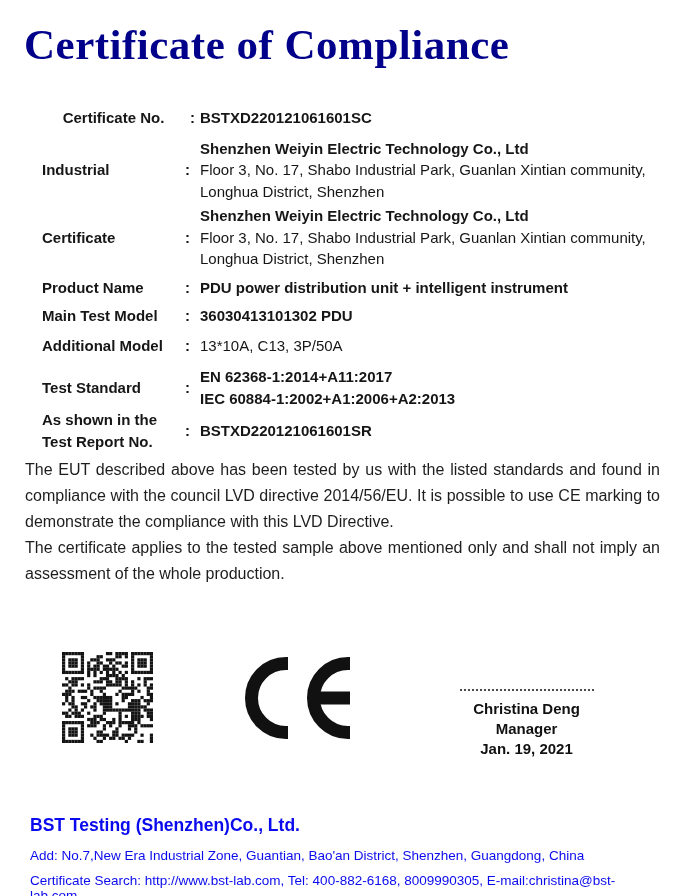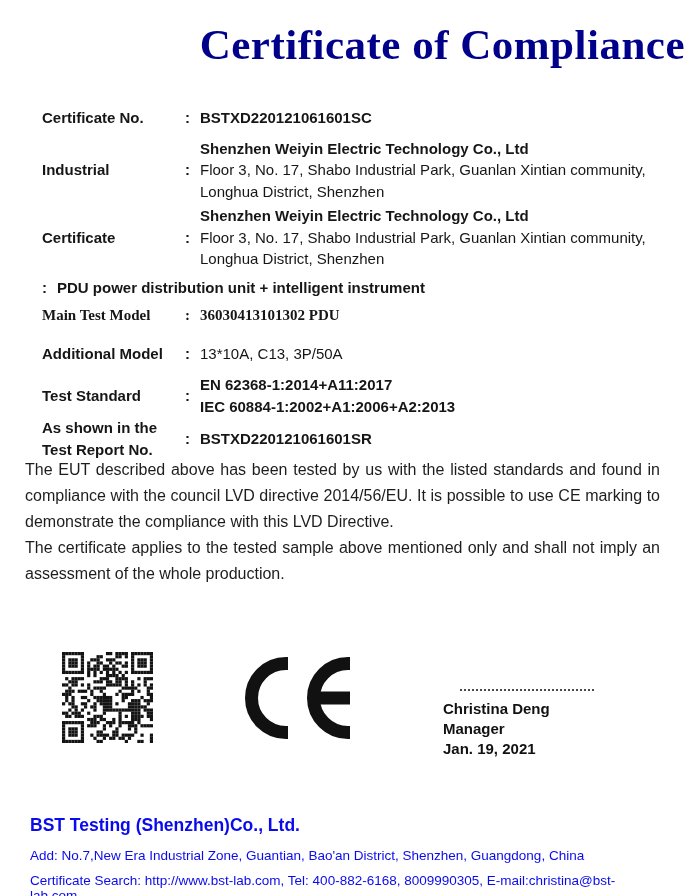--- a/index.html
+++ b/index.html
@@ -11,49 +11,49 @@
   html,body{background:#ffffff;}
   body{
     width:685px;height:896px;position:relative;overflow:hidden;
     font-family:"Liberation Sans",sans-serif;color:var(--ink);
   }
   .page{position:absolute;inset:0;background:#fff;}
 
   
   .title{
     position:absolute;top:20px;left:0;width:100%;
-    text-align:right;
+    text-align:left;
     font-family:"Liberation Serif","DejaVu Serif",serif;
     font-weight:bold;font-size:43px;letter-spacing:0.5px;
     color:var(--title-blue);
     padding-left:24px;
   }
 
   
   .info{position:absolute;left:42px;top:107px;width:618px;font-size:15px;}
   .row{display:flex;align-items:center;}
   .row .label{width:143px;flex-shrink:0;font-weight:bold;line-height:21.5px;}
   .row .colon{width:15px;flex-shrink:0;font-weight:bold;line-height:21.5px;}
   .row .value{line-height:21.5px;}
   .bold{font-weight:bold;}
-  .mb9{margin-bottom:9px;} .mb3{margin-bottom:3px;} .mb7{margin-bottom:7px;}
-  .mb8{margin-bottom:16px;font-family:Liberation Serif, serif;} .mb10{margin-bottom:10px;}
+  .mb9{margin-bottom:9px;text-align:center;} .mb3{margin-bottom:3px;} .mb7{margin-bottom:7px;}
+  .mb8{margin-bottom:8px;} .mb10{margin-bottom:10px;}
 
   
   .statement{
     position:absolute;left:25px;top:457px;width:635px;
     font-size:16px;line-height:26px;text-align:justify;color:#1d1d1d;
   }
   .statement p{margin:0;}
 
   
   .qr{position:absolute;left:62px;top:652px;width:91px;height:91px;}
   .ce{position:absolute;left:243px;top:656px;width:108px;height:84px;}
 
-  .signature{position:absolute;left:443px;top:689px;width:167px;text-align:left;}
+  .signature{position:absolute;left:443px;top:689px;width:167px;text-align:center;}
   .sig-dots{width:134px;margin:0 auto 8px auto;border-top:2px dotted #4a4a4a;height:0;}
   .sig-line{font-size:15px;font-weight:bold;line-height:20px;color:#111;}
 
   
   .footer{position:absolute;left:30px;top:815px;width:630px;color:var(--footer-blue);}
   .f-company{font-size:17.5px;font-weight:bold;margin-bottom:12px;}
   .f-line{font-size:13.5px;margin-bottom:10px;}
 </style>
 </head>
 <body>
@@ -84,20 +84,21 @@
       <div class="label">Certificate</div>
       <div class="colon">:</div>
       <div class="value">
         <div class="bold">Shenzhen Weiyin Electric Technology Co., Ltd</div>
         <div>Floor 3, No. 17, Shabo Industrial Park, Guanlan Xintian community,</div>
         <div>Longhua District, Shenzhen</div>
       </div>
     </div>
 
     <div class="row mb7">
+      <div class="label">Product Name</div>
       <div class="colon">:</div>
       <div class="value bold">PDU power distribution unit + intelligent instrument</div>
     </div>
 
     <div class="row mb8">
       <div class="label">Main Test Model</div>
       <div class="colon">:</div>
       <div class="value bold">36030413101302 PDU</div>
     </div>
 

